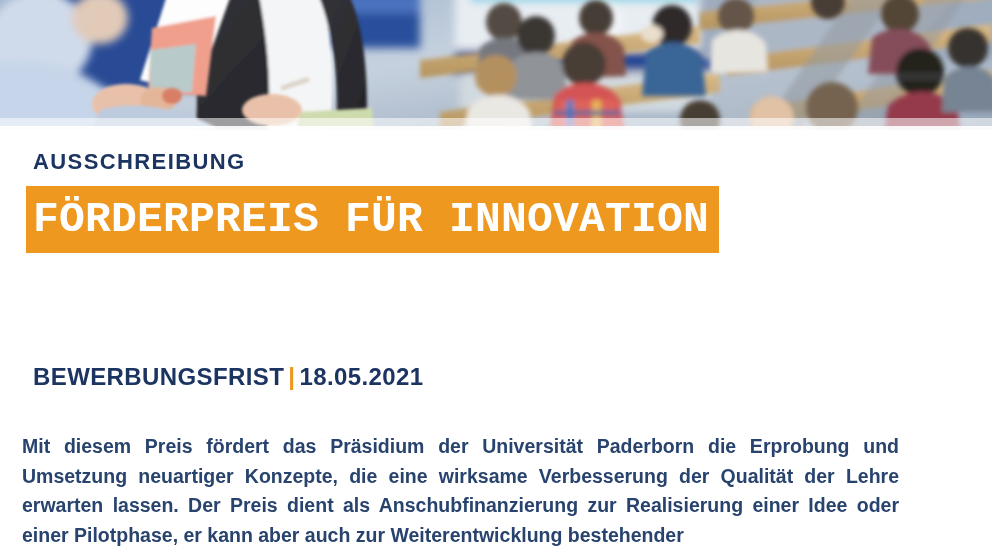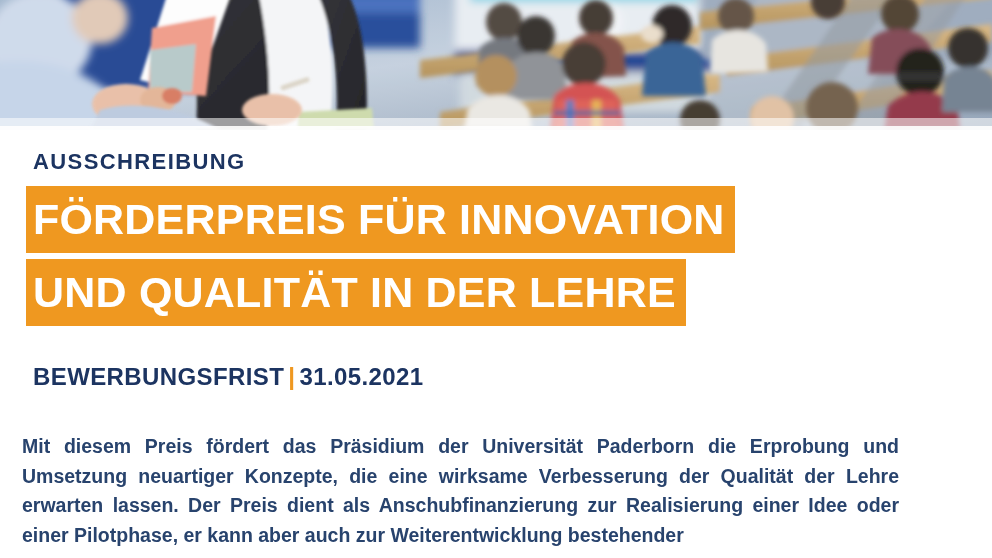--- a/index.html
+++ b/index.html
@@ -60,20 +60,21 @@
     width: max-content;
     background: #ef9820;
     color: #ffffff;
     font-size: 43px;
     font-weight: bold;
     line-height: 1;
     letter-spacing: 0.2px;
     padding: 12px 10px 12px 7px;
     white-space: nowrap;
     font-stretch: condensed;
+    font-family: Liberation Mono, monospace;
   }
   .title-bar + .title-bar { margin-top: 6px; }
 
   .deadline {
     position: absolute;
     left: 33px;
     top: 235px;
     font-size: 24px;
     font-weight: bold;
     letter-spacing: 0.4px;
@@ -242,23 +243,22 @@
       <rect x="0" y="126" width="992" height="4" fill="#ffffff" opacity="0.9"></rect>
     </svg>
   </div>
 
   <div class="content">
 
     <div class="kicker">AUSSCHREIBUNG</div>
 
     <div class="title-bars">
       <span class="title-bar">FÖRDERPREIS FÜR INNOVATION</span>
-      <span class="title-bar">UND QUALITÄT IN DER LEHRE</span>
     </div>
 
     <div class="deadline">
-      <span>BEWERBUNGSFRIST</span><span class="sep">|</span><span>31.05.2021</span>
+      <span>BEWERBUNGSFRIST</span><span class="sep">|</span><span>18.05.2021</span>
     </div>
 
     <div class="body-copy">Mit diesem Preis fördert das Präsidium der Universität Paderborn die Erprobung und Umsetzung neuartiger Konzepte, die eine wirksame Verbesserung der Qualität der Lehre erwarten lassen. Der Preis dient als Anschubfinanzierung zur Realisierung einer Idee oder einer Pilotphase, er kann aber auch zur Weiterentwicklung bestehender</div>
 
   </div>
 </div>
 
 </body></html>

